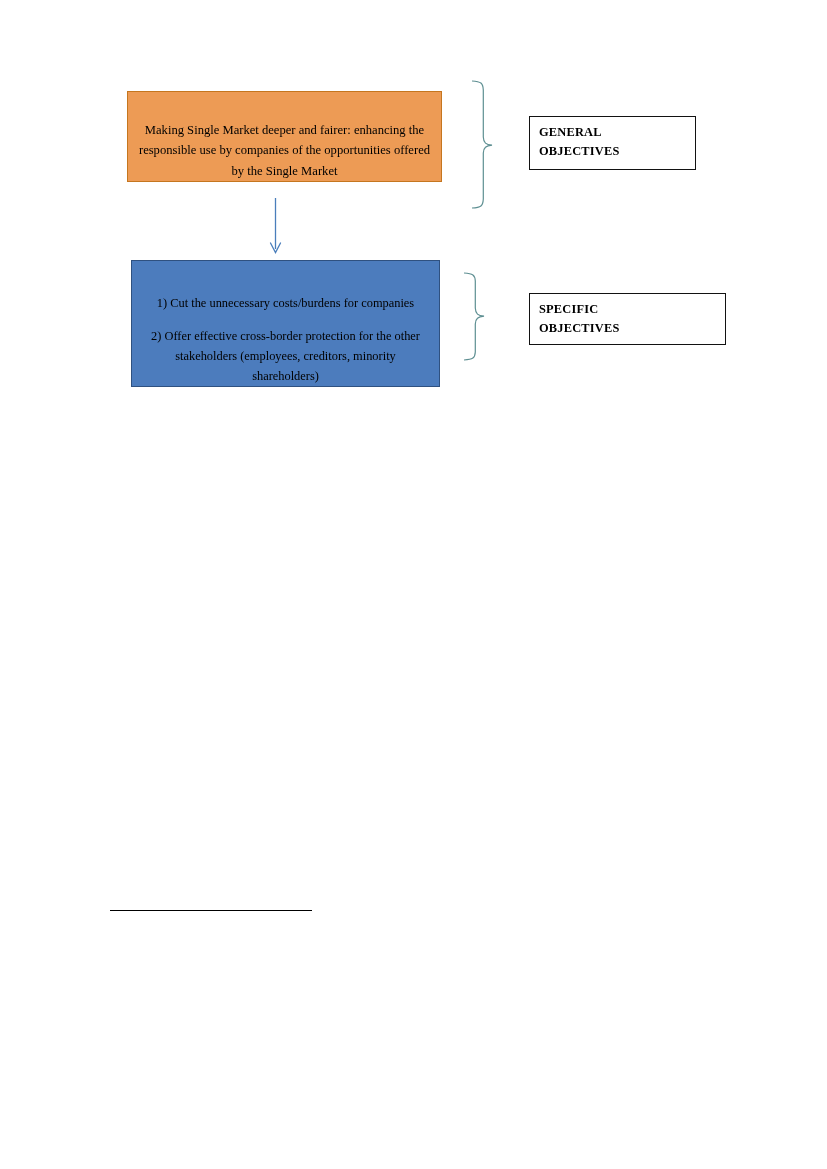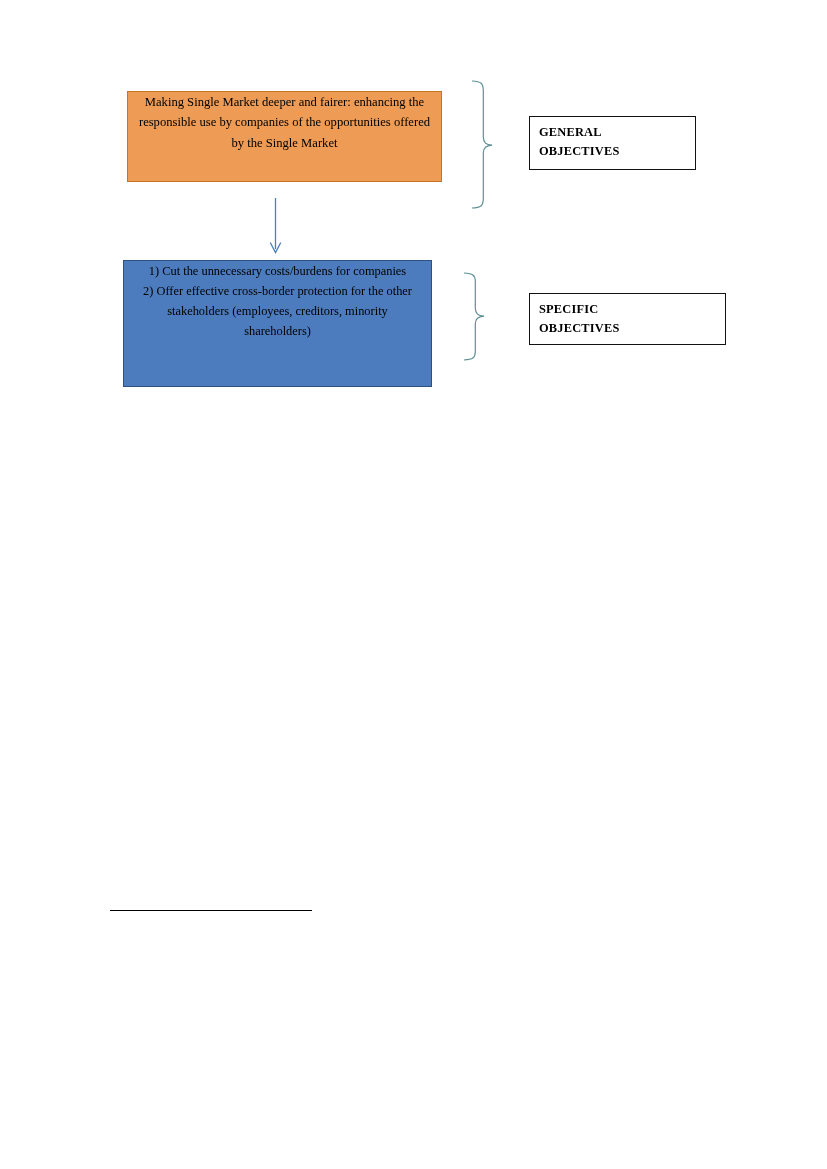--- a/index.html
+++ b/index.html
@@ -22,45 +22,46 @@
     inset: 0;
   }
 
   
   .flow-box {
     position: absolute;
     box-sizing: border-box;
     display: flex;
     flex-direction: column;
     align-items: center;
-    justify-content: flex-start;
+    justify-content: flex-end;
     text-align: center;
     color: #000000;
     font-size: 12.6px;
     line-height: 1.62;
   }
 
   .flow-box p {
     margin: 0;
     padding: 0 10px;
   }
   .flow-box p + p {
+    margin-top: 13px;
   }
 
   #general-objective-box {
     left: 127px;
     top: 91px;
     width: 315px;
     height: 91px;
     background: #ED9B55;
     border: 1.6px solid #C5761F;
   }
 
   #specific-objectives-box {
-    left: 123px;
+    left: 131px;
     top: 260px;
     width: 309px;
     height: 127px;
     background: #4C7CBD;
     border: 1.6px solid #2F5180;
     font-size: 12.4px;
   }
 
   
   .label-box {

